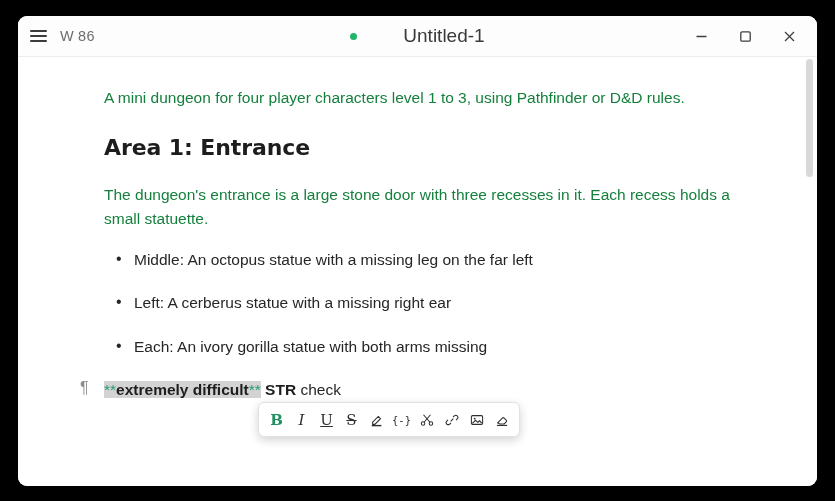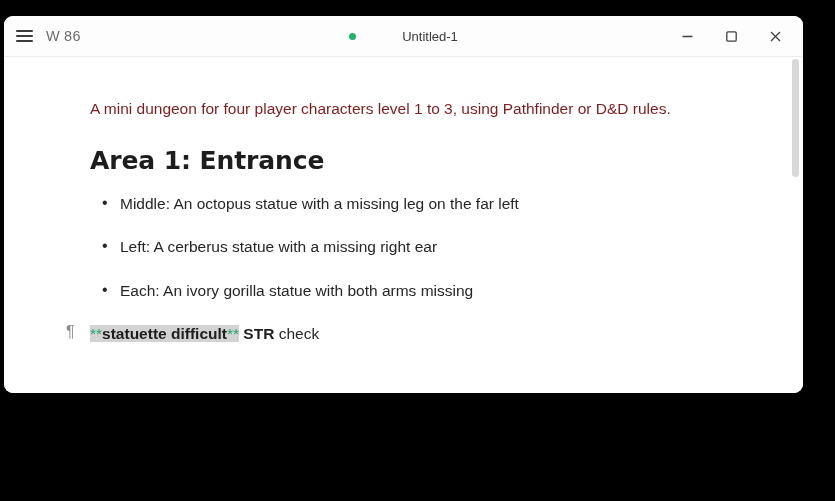--- a/index.html
+++ b/index.html
@@ -15,24 +15,24 @@
   .screen {
     position: relative;
     width: 835px;
     height: 501px;
     background: #000000;
   }
 
   
   .window {
     position: absolute;
-    left: 4px;
+    left: 18px;
     top: 16px;
     width: 799px;
-    height: 377px;
+    height: 470px;
     background: #ffffff;
     border-radius: 9px;
     box-shadow: 0 2px 12px rgba(0,0,0,0.45);
     overflow: hidden;
     display: flex;
     flex-direction: column;
   }
 
   
   .titlebar {
@@ -89,21 +89,21 @@
     pointer-events: auto;
   }
   .mod-dot {
     width: 7px;
     height: 7px;
     border-radius: 50%;
     background: #21b56a;
     display: inline-block;
   }
   .doc-title-text {
-    font-size: 13px;
+    font-size: 19px;
     color: #3a3a3a;
     margin-left: 39px;
   }
 
   .win-controls {
     margin-left: auto;
     display: flex;
     align-items: center;
     gap: 0px;
     padding-right: 6px;
@@ -139,27 +139,27 @@
     font-size: 29px;
     font-weight: bold;
     color: #1d1d1d;
     margin: 8px 0 0 0;
     letter-spacing: -0.2px;
   }
 
   p.para {
     font-size: 15.5px;
     line-height: 1.55;
-    color: #7f1d1d;
-    margin: 34px 0 0 0;
+    color: #15803d;
+    margin: 23px 0 0 0;
   }
 
   h2.heading {
     font-family: "DejaVu Sans", sans-serif;
-    font-size: 25px;
+    font-size: 22px;
     font-weight: bold;
     color: #1d1d1d;
     margin: 25px 0 0 0;
     letter-spacing: -0.1px;
   }
 
   ul.bullets {
     margin: 17px 0 0 0;
     padding-left: 30px;
     list-style: none;
@@ -300,30 +300,31 @@
 
     <div class="doc-area">
 
       <div class="page">
 
 
         <p class="para">A mini dungeon for four player characters level 1 to 3, using Pathfinder or D&amp;D rules.</p>
 
         <h2 class="heading">Area 1: Entrance</h2>
 
+        <p class="para">The dungeon's entrance is a large stone door with three recesses in it. Each recess holds a small statuette.</p>
 
         <ul class="bullets">
           <li>Middle: An octopus statue with a missing leg on the far left</li>
           <li>Left: A cerberus statue with a missing right ear</li>
           <li>Each: An ivory gorilla statue with both arms missing</li>
         </ul>
 
         <div class="last-line-row">
           <span class="pilcrow">¶</span>
-          <div class="last-line"><span class="sel"><span class="md-mark">**</span></span><span class="sel md-bold">statuette difficult</span><span class="sel"><span class="md-mark">**</span></span><span class="md-bold"> STR</span><span> check</span></div>
+          <div class="last-line"><span class="sel"><span class="md-mark">**</span></span><span class="sel md-bold">extremely difficult</span><span class="sel"><span class="md-mark">**</span></span><span class="md-bold"> STR</span><span> check</span></div>
         </div>
 
       </div>
 
 
       <div class="scrollbar-track">
         <div class="scrollbar-thumb"></div>
       </div>
 
       <div class="format-toolbar">

